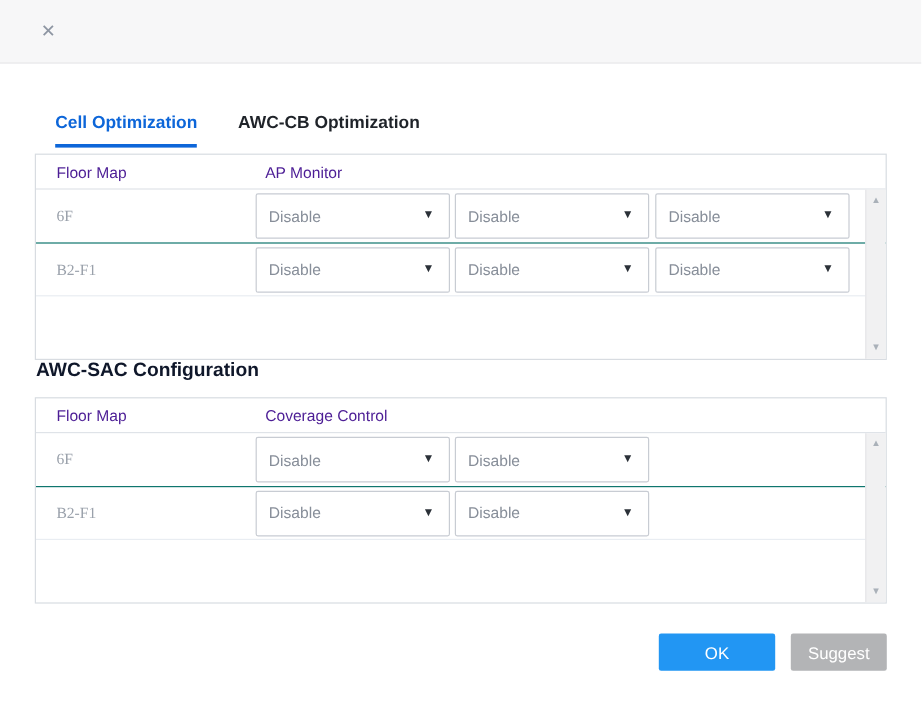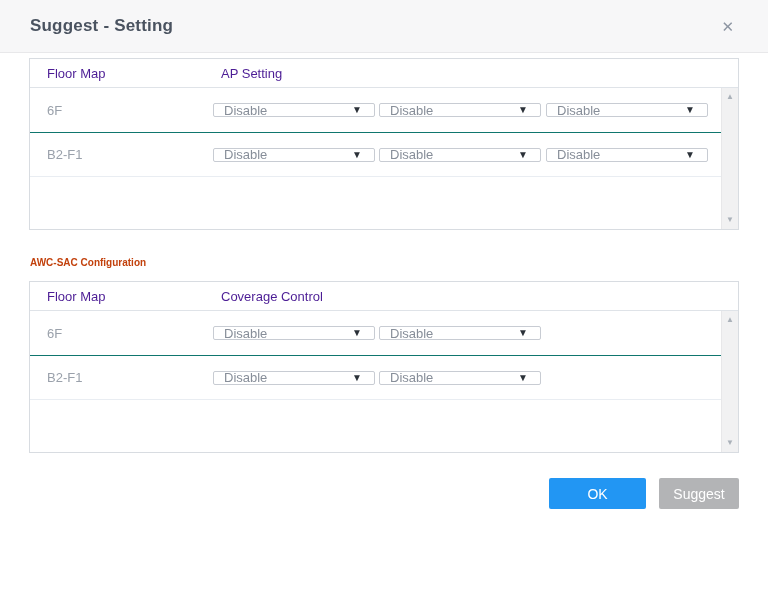--- a/index.html
+++ b/index.html
@@ -86,25 +86,26 @@
   }
   .row + .row { border-top: 1px solid #0f766e; }
   .row-spacer {
     height: 53px;
     border-top: 1px solid #e9edf2;
   }
   .floor-label {
     padding-left: 17px;
     font-size: 13px;
     color: #9aa1ab;
+    font-family: Liberation Serif, serif;
   }
   
   .dd {
     width: 162px;
-    height: 14px;
+    height: 38px;
     border: 1px solid #c8ccd3;
     border-radius: 2px;
     background: #fff;
     display: flex;
     align-items: center;
     justify-content: space-between;
     padding: 0 12px 0 10px;
     cursor: pointer;
   }
   .dd-value { font-size: 13px; color: #878e99; }
@@ -124,24 +125,23 @@
     cursor: default;
   }
   .sbar-arrow {
     font-size: 8px;
     color: #aab1b9;
     line-height: 1;
     cursor: pointer;
   }
   
   .section-heading {
-    margin-top: 27px;
-    font-size: 10px;
+    font-size: 16px;
     font-weight: bold;
-    color: #c2410c;
+    color: #0f172a;
     padding-left: 1px;
   }
   .tbl.second { margin-top: 13px; }
   
   .dlg-footer {
     margin-top: 25px;
     display: flex;
     justify-content: flex-end;
     gap: 13px;
     padding: 0 29px;
@@ -157,31 +157,34 @@
   }
   .btn-ok { width: 97px; background: #2296f3; }
   .btn-cancel { width: 80px; background: #b3b4b6; }
 </style>
 </head>
 <body>
 
 <div class="dialog">
 
   <div class="dlg-header">
-    <div class="dlg-title">Suggest - Setting</div>
     <div class="dlg-close">✕</div>
   </div>
 
   <div class="dlg-body">
 
+    <div class="tabs">
+      <div class="tab active">Cell Optimization</div>
+      <div class="tab">AWC-CB Optimization</div>
+    </div>
 
     <div class="tbl">
       <div class="tbl-head grid-4">
         <div class="th first">Floor Map</div>
-        <div class="th">AP Setting</div>
+        <div class="th">AP Monitor</div>
       </div>
       <div class="tbl-body">
         <div class="row grid-4">
           <div class="floor-label">6F</div>
           <div>
               <div class="dd">
             <span class="dd-value">Disable</span>
             <span class="dd-caret">▼</span>
           </div>
             </div>

